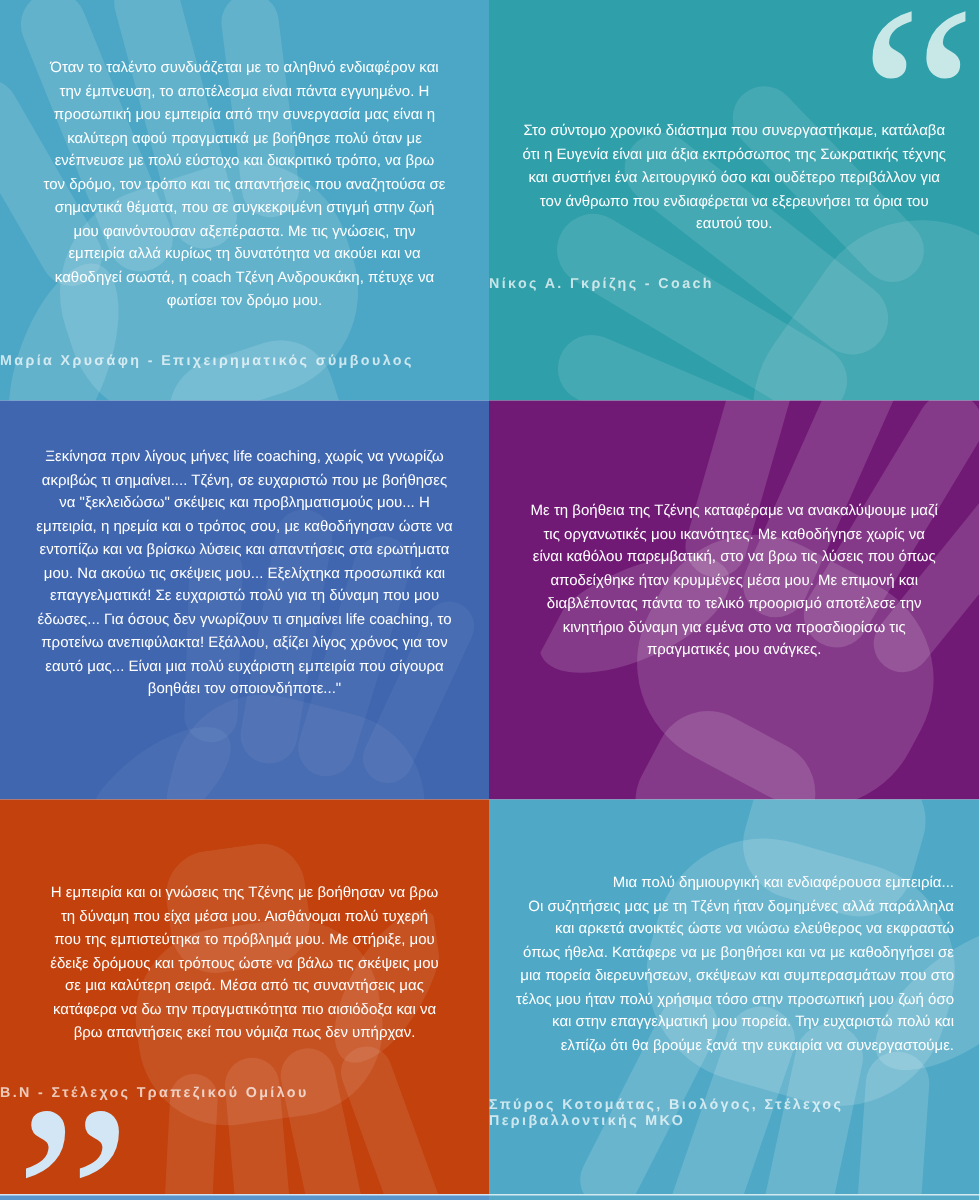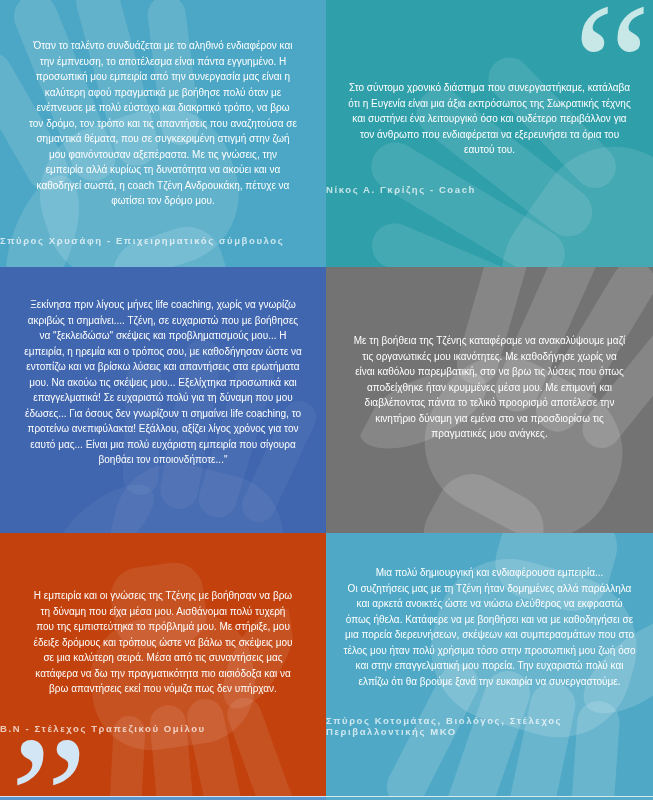--- a/index.html
+++ b/index.html
@@ -31,21 +31,21 @@
     letter-spacing:1.6px;
     color:rgba(255,255,255,0.72);
     margin-top:26px;
   }
   
   .c1 .quote{padding:38px 29px 0 29px;}
   .c2 .quote{padding:80px 18px 0 18px;}
   .c3 .quote{padding:30px 24px 0 24px;}
   .c4 .quote{padding:66px 27px 0 27px;}
   .c5 .quote{padding:55px 32px 0 32px;}
-  .c6 .quote{padding:32px 17px 0 17px;}
+  .c6 .quote{padding:48px 17px 0 17px;text-align:right;}
   .c4 .author{margin-top:22px;}
   .c3 .author{margin-top:22px;}
 
   
   .hand{position:absolute;z-index:1;pointer-events:none;}
   .h-tl{width:300px;height:410px;left:-30px;top:-70px;transform:rotate(-18deg);fill:rgba(255,255,255,0.13);}
   .h-tr{width:330px;height:450px;right:-60px;top:-10px;transform:rotate(-55deg);fill:rgba(255,255,255,0.11);}
   .h-ml{width:260px;height:355px;left:80px;top:40px;transform:rotate(14deg);fill:rgba(255,255,255,0.05);}
   .h-mr{width:300px;height:410px;right:-50px;top:-80px;transform:rotate(28deg);fill:rgba(255,255,255,0.14);}
   .h-bl{width:250px;height:340px;left:55px;top:30px;transform:rotate(172deg);fill:rgba(255,255,255,0.09);}
@@ -87,40 +87,40 @@
   </defs>
 </svg>
 
 <div class="grid">
 
   <section class="cell c1" style="background: rgb(75, 167, 197);">
     <svg class="hand h-tl" viewBox="0 0 220 300">
         <use href="#handShape"></use>
       </svg>
     <div class="quote">Όταν το ταλέντο συνδυάζεται με το αληθινό ενδιαφέρον και την έμπνευση, το αποτέλεσμα είναι πάντα εγγυημένο. Η προσωπική μου εμπειρία από την συνεργασία μας είναι η καλύτερη αφού πραγματικά με βοήθησε πολύ όταν με ενέπνευσε με πολύ εύστοχο και διακριτικό τρόπο, να βρω τον δρόμο, τον τρόπο και τις απαντήσεις που αναζητούσα σε σημαντικά θέματα, που σε συγκεκριμένη στιγμή στην ζωή μου φαινόντουσαν αξεπέραστα. Με τις γνώσεις, την εμπειρία αλλά κυρίως τη δυνατότητα να ακούει και να καθοδηγεί σωστά, η coach Τζένη Ανδρουκάκη, πέτυχε να φωτίσει τον δρόμο μου.</div>
-    <div class="author">Σπύρος Χρυσάφη - Επιχειρηματικός σύμβουλος</div>
+    <div class="author">Μαρία Χρυσάφη - Επιχειρηματικός σύμβουλος</div>
   </section>
 
   <section class="cell c2" style="background: rgb(47, 159, 170);">
     <svg class="hand h-tr" viewBox="0 0 220 300">
         <use href="#handShape"></use>
       </svg>
     <div class="open-quote" style="color: rgb(200, 232, 232);">“</div>
     <div class="quote">Στο σύντομο χρονικό διάστημα που συνεργαστήκαμε, κατάλαβα ότι η Ευγενία είναι μια άξια εκπρόσωπος της Σωκρατικής τέχνης και συστήνει ένα λειτουργικό όσο και ουδέτερο περιβάλλον για τον άνθρωπο που ενδιαφέρεται να εξερευνήσει τα όρια του εαυτού του.</div>
     <div class="author">Νίκος Α. Γκρίζης - Coach</div>
   </section>
 
   <section class="cell c3" style="background: rgb(64, 102, 175);">
     <svg class="hand h-ml" viewBox="0 0 220 300">
         <use href="#handShape"></use>
       </svg>
     <div class="quote">Ξεκίνησα πριν λίγους μήνες life coaching, χωρίς να γνωρίζω ακριβώς τι σημαίνει.... Τζένη, σε ευχαριστώ που με βοήθησες να "ξεκλειδώσω" σκέψεις και προβληματισμούς μου... Η εμπειρία, η ηρεμία και ο τρόπος σου, με καθοδήγησαν ώστε να εντοπίζω και να βρίσκω λύσεις και απαντήσεις στα ερωτήματα μου. Να ακούω τις σκέψεις μου... Εξελίχτηκα προσωπικά και επαγγελματικά! Σε ευχαριστώ πολύ για τη δύναμη που μου έδωσες... Για όσους δεν γνωρίζουν τι σημαίνει life coaching, το προτείνω ανεπιφύλακτα! Εξάλλου, αξίζει λίγος χρόνος για τον εαυτό μας... Είναι μια πολύ ευχάριστη εμπειρία που σίγουρα βοηθάει τον οποιονδήποτε..."</div>
   </section>
 
-  <section class="cell c4" style="background: #737373;">
+  <section class="cell c4" style="background: #701a75;">
     <svg class="hand h-mr" viewBox="0 0 220 300">
         <use href="#handShape"></use>
       </svg>
     <div class="quote">Με τη βοήθεια της Τζένης καταφέραμε να ανακαλύψουμε μαζί τις οργανωτικές μου ικανότητες. Με καθοδήγησε χωρίς να είναι καθόλου παρεμβατική, στο να βρω τις λύσεις που όπως αποδείχθηκε ήταν κρυμμένες μέσα μου. Με επιμονή και διαβλέποντας πάντα το τελικό προορισμό αποτέλεσε την κινητήριο δύναμη για εμένα στο να προσδιορίσω τις πραγματικές μου ανάγκες.</div>
   </section>
 
   <section class="cell c5" style="background: #c2410c;">
     <svg class="hand h-bl" viewBox="0 0 220 300">
         <use href="#handShape"></use>
       </svg>

